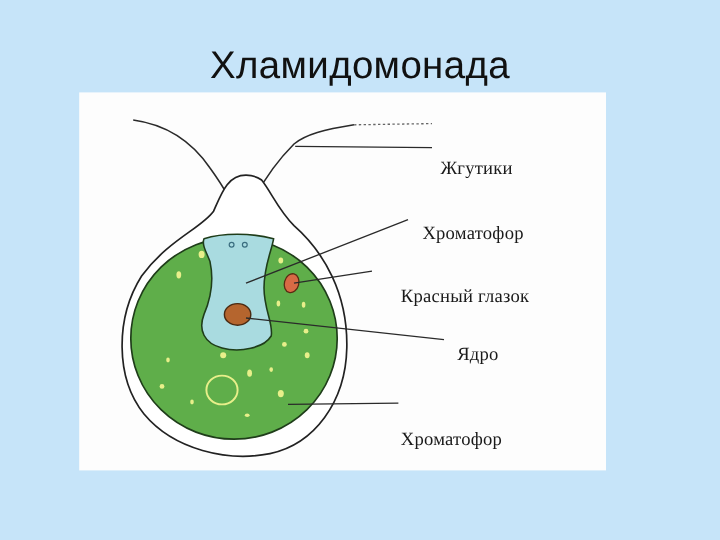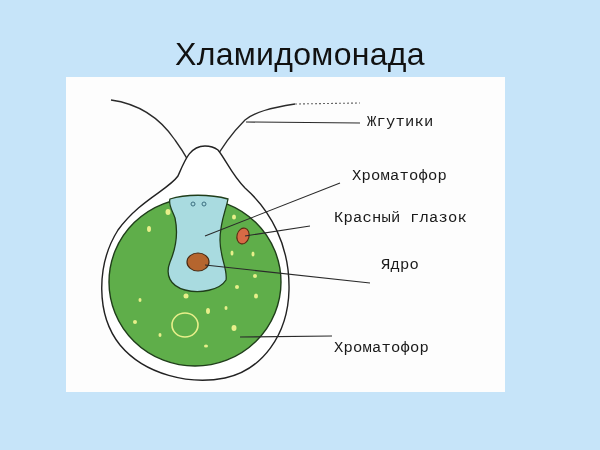--- a/index.html
+++ b/index.html
@@ -15,22 +15,23 @@
     font-family:"Liberation Sans", sans-serif;
     letter-spacing:0.3px;
   }
   .panel {
     position:absolute; left:66px; top:77px; width:439px; height:315px;
     background:#fdfdfd;
   }
   svg.diagram { position:absolute; left:0; top:0; }
   .label {
     position:absolute; font-size:15.5px; color:#1a1a1a;
-    font-family:Liberation Mono, monospace; white-space:nowrap;
+    font-family:Liberation Serif, serif; white-space:nowrap;
     letter-spacing:0.2px;
+    margin-top:19px;
   }
 </style>
 </head>
 <body>
 
 <div class="slide-title">Хламидомонада</div>
 
 <div class="panel"></div>
 
 <svg class="diagram" width="600" height="450" viewBox="0 0 600 450">
@@ -81,15 +82,15 @@
     <path d="M295,104 L360,103" stroke-dasharray="2,2" stroke="#666"></path>
     <path d="M205,236 L340,183"></path>
     <path d="M245,236 L310,226"></path>
     <path d="M205,265 L370,283"></path>
     <path d="M240,337 L332,336"></path>
   </g>
 </svg>
 
 <div class="label" style="left:367px; top:113px;">Жгутики</div>
 <div class="label" style="left:352px; top:167px;">Хроматофор</div>
-<div class="label" style="left:334px; top:209px;">Красный глазок</div>
-<div class="label" style="left:381px; top:256px;">Ядро</div>
+<div class="label" style="left:334px; top:220px;">Красный глазок</div>
+<div class="label" style="left:381px; top:268px;">Ядро</div>
 <div class="label" style="left:334px; top:339px;">Хроматофор</div>
 
 </body></html>

